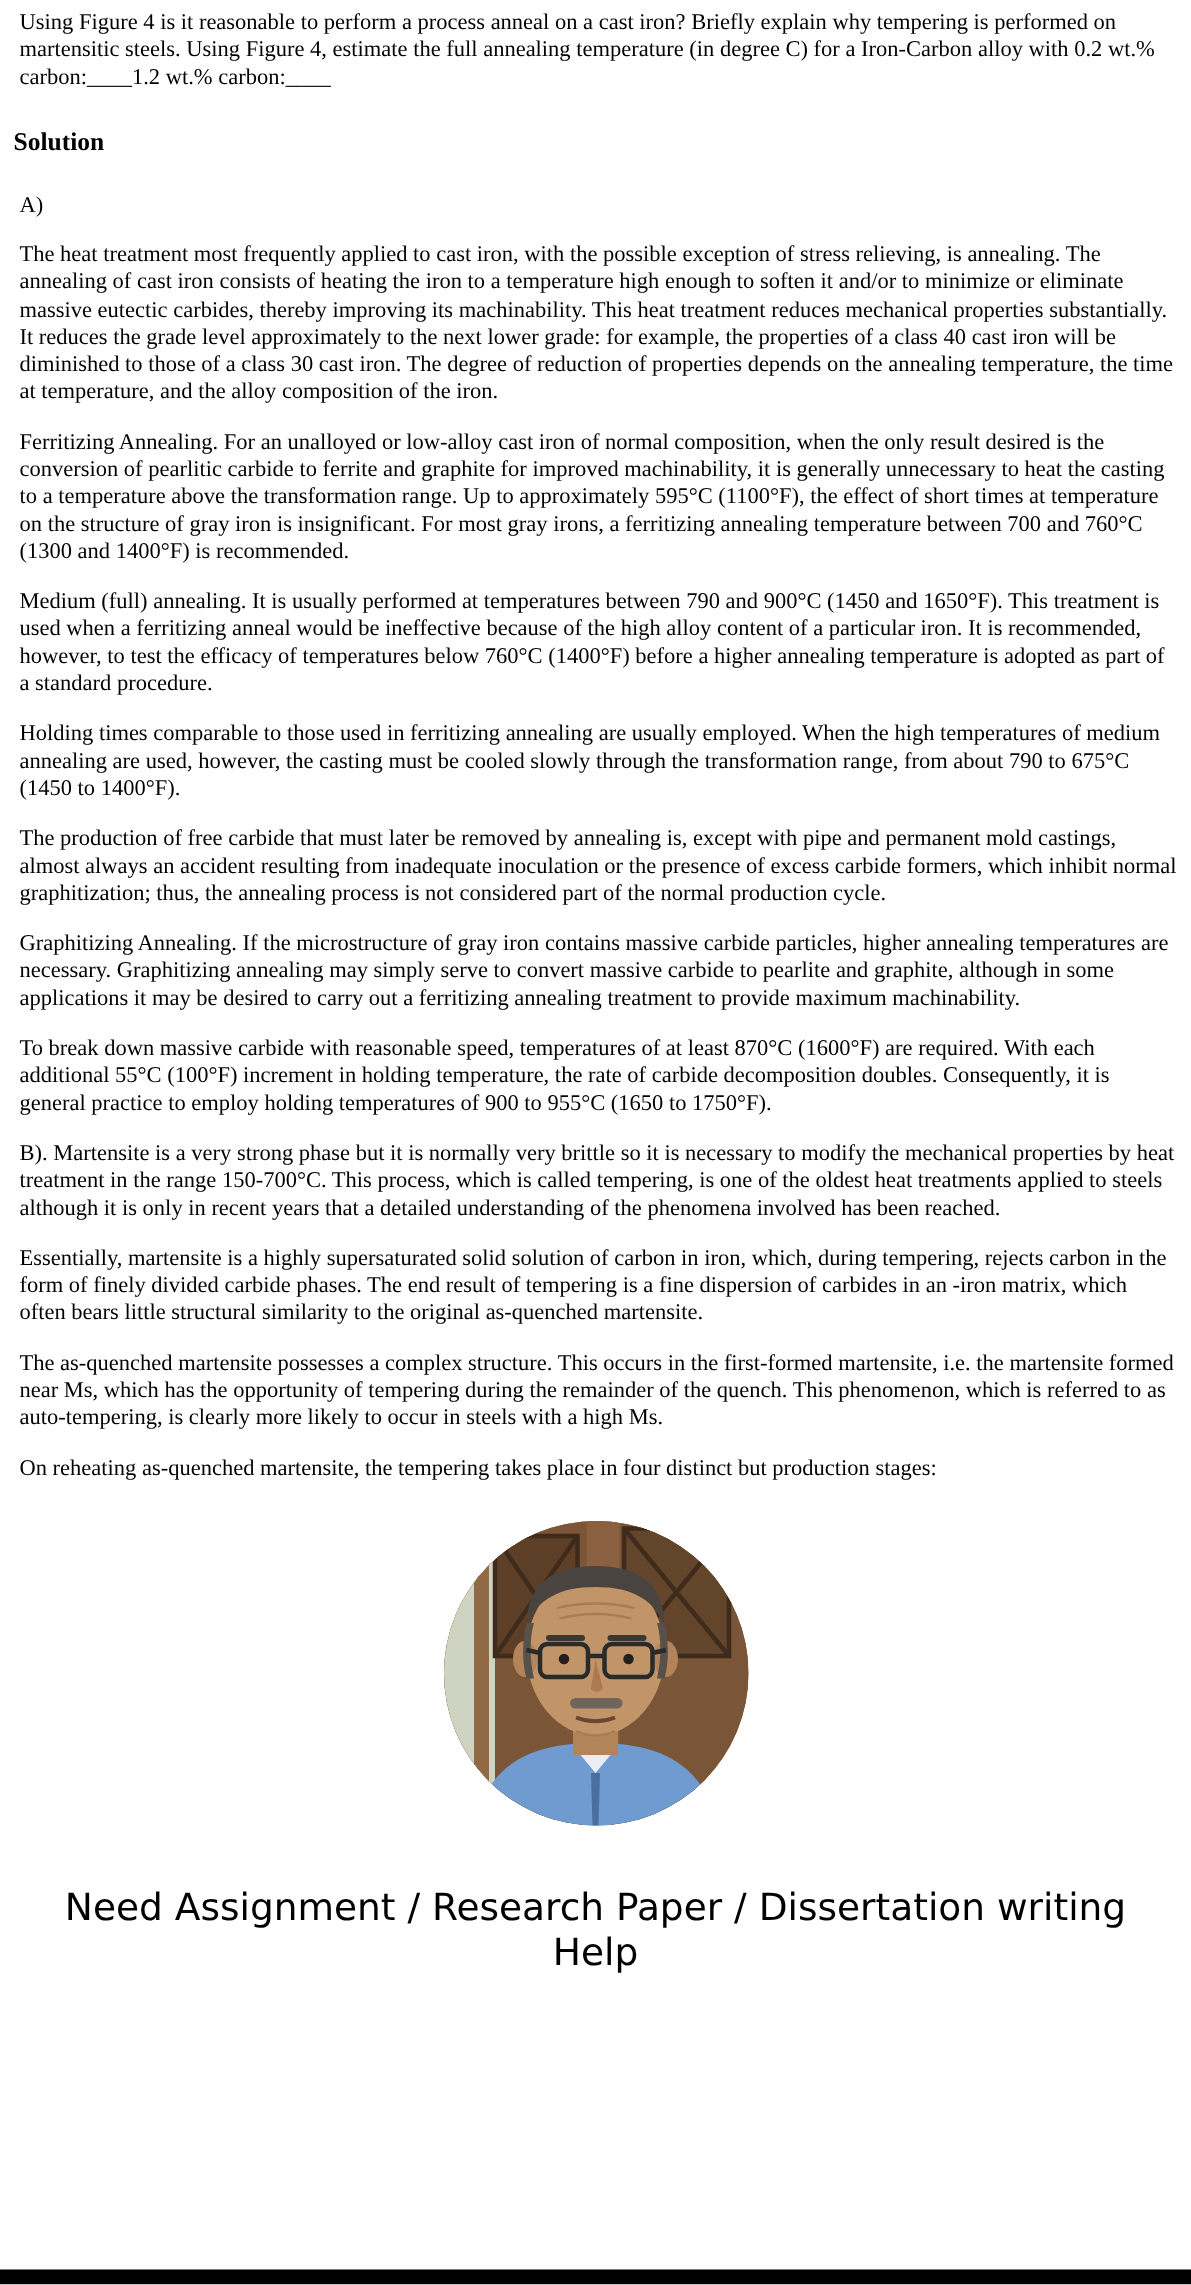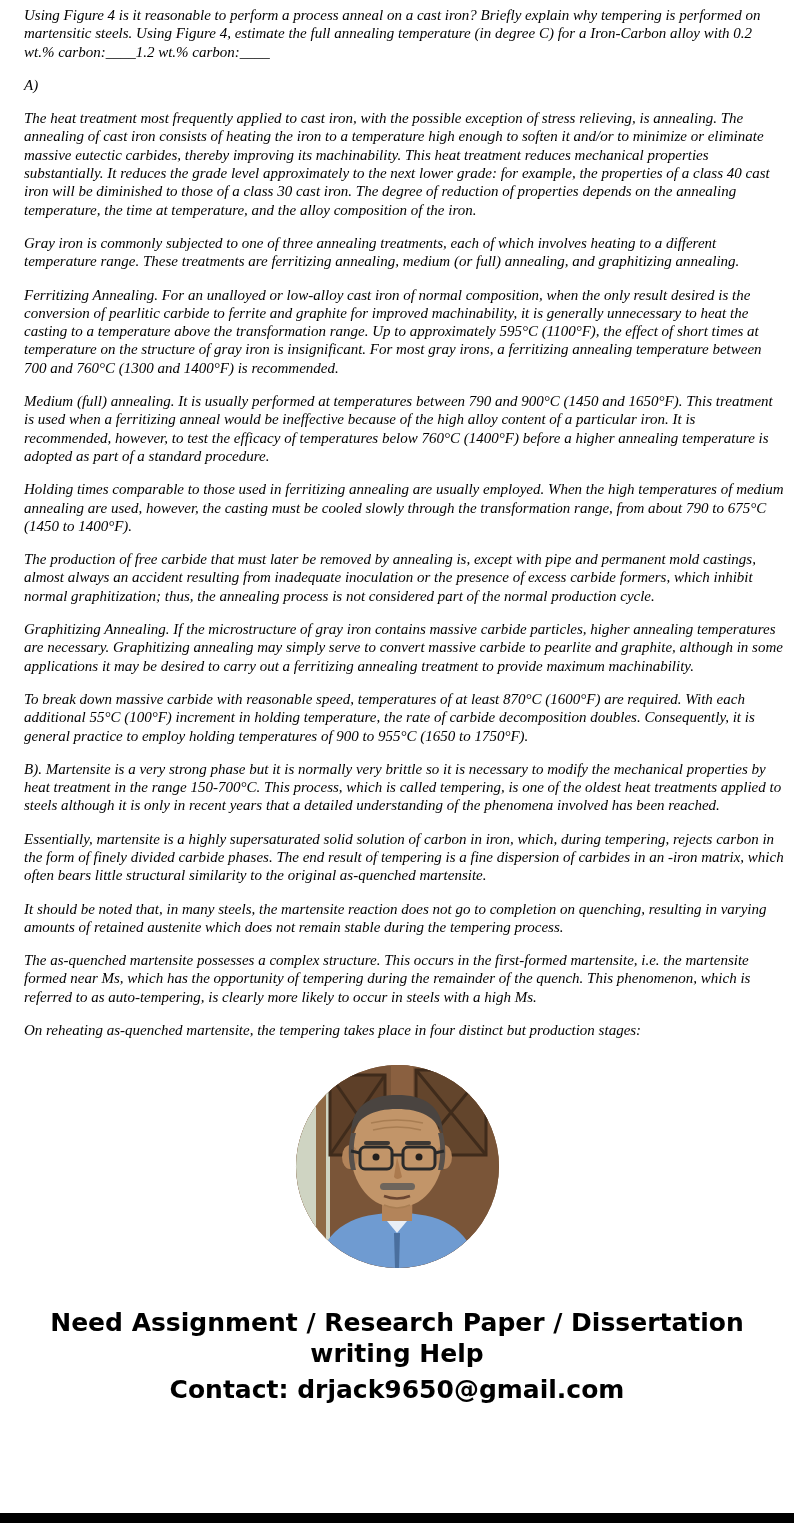--- a/index.html
+++ b/index.html
@@ -14,22 +14,21 @@
     font-family: "Liberation Serif", serif;
     position: relative;
     box-sizing: border-box;
   }
   .doc {
     padding: 6px 9px 0 9px;
     font-size: 15px;
     line-height: 1.22;
   }
   .doc p {
-    margin: 0 0 15px 15px;
-    font-style: italic;
+    margin: 0 0 15px 4px;
   }
   .question {
     margin-bottom: 16px;
   }
   .solution-heading {
     font-size: 17px;
     font-weight: bold;
     margin: 24px 0 22px 0;
     font-family: "Liberation Serif", serif;
   }
@@ -46,21 +45,21 @@
     height: 203px;
     border-radius: 50%;
     overflow: hidden;
     background: #7a5538;
     flex: 0 0 auto;
   }
   .avatar svg { display: block; }
   .footer-help {
     text-align: center;
     font-family: "DejaVu Sans", sans-serif;
-    font-weight: bold;
+    font-weight: normal;
     font-size: 25px;
     line-height: 1.22;
     margin: 10px auto 0 auto;
     max-width: 744px;
   }
   .footer-contact {
     text-align: center;
     font-family: "DejaVu Sans", sans-serif;
     font-weight: bold;
     font-size: 25px;
@@ -77,34 +76,33 @@
     background: #000000;
   }
 </style>
 </head>
 <body>
 
 <div class="doc">
 
   <p class="question">Using Figure 4 is it reasonable to perform a process anneal on a cast iron? Briefly explain why tempering is performed on martensitic steels. Using Figure 4, estimate the full annealing temperature (in degree C) for a Iron-Carbon alloy with 0.2 wt.% carbon:____1.2 wt.% carbon:____</p>
 
+  <div class="solution-heading">Solution</div>
 
   <p class="part-label">A)</p>
 
   <p>The heat treatment most frequently applied to cast iron, with the possible exception of stress relieving, is annealing. The annealing of cast iron consists of heating the iron to a temperature high enough to soften it and/or to minimize or eliminate massive eutectic carbides, thereby improving its machinability. This heat treatment reduces mechanical properties substantially. It reduces the grade level approximately to the next lower grade: for example, the properties of a class 40 cast iron will be diminished to those of a class 30 cast iron. The degree of reduction of properties depends on the annealing temperature, the time at temperature, and the alloy composition of the iron.</p>
-  <p>Gray iron is commonly subjected to one of three annealing treatments, each of which involves heating to a different temperature range. These treatments are ferritizing annealing, medium (or full) annealing, and graphitizing annealing.</p>
   <p>Ferritizing Annealing. For an unalloyed or low-alloy cast iron of normal composition, when the only result desired is the conversion of pearlitic carbide to ferrite and graphite for improved machinability, it is generally unnecessary to heat the casting to a temperature above the transformation range. Up to approximately 595°C (1100°F), the effect of short times at temperature on the structure of gray iron is insignificant. For most gray irons, a ferritizing annealing temperature between 700 and 760°C (1300 and 1400°F) is recommended.</p>
   <p>Medium (full) annealing. It is usually performed at temperatures between 790 and 900°C (1450 and 1650°F). This treatment is used when a ferritizing anneal would be ineffective because of the high alloy content of a particular iron. It is recommended, however, to test the efficacy of temperatures below 760°C (1400°F) before a higher annealing temperature is adopted as part of a standard procedure.</p>
   <p>Holding times comparable to those used in ferritizing annealing are usually employed. When the high temperatures of medium annealing are used, however, the casting must be cooled slowly through the transformation range, from about 790 to 675°C (1450 to 1400°F).</p>
   <p>The production of free carbide that must later be removed by annealing is, except with pipe and permanent mold castings, almost always an accident resulting from inadequate inoculation or the presence of excess carbide formers, which inhibit normal graphitization; thus, the annealing process is not considered part of the normal production cycle.</p>
   <p>Graphitizing Annealing. If the microstructure of gray iron contains massive carbide particles, higher annealing temperatures are necessary. Graphitizing annealing may simply serve to convert massive carbide to pearlite and graphite, although in some applications it may be desired to carry out a ferritizing annealing treatment to provide maximum machinability.</p>
   <p>To break down massive carbide with reasonable speed, temperatures of at least 870°C (1600°F) are required. With each additional 55°C (100°F) increment in holding temperature, the rate of carbide decomposition doubles. Consequently, it is general practice to employ holding temperatures of 900 to 955°C (1650 to 1750°F).</p>
   <p>B). Martensite is a very strong phase but it is normally very brittle so it is necessary to modify the mechanical properties by heat treatment in the range 150-700°C. This process, which is called tempering, is one of the oldest heat treatments applied to steels although it is only in recent years that a detailed understanding of the phenomena involved has been reached.</p>
   <p>Essentially, martensite is a highly supersaturated solid solution of carbon in iron, which, during tempering, rejects carbon in the form of finely divided carbide phases. The end result of tempering is a fine dispersion of carbides in an -iron matrix, which often bears little structural similarity to the original as-quenched martensite.</p>
-  <p>It should be noted that, in many steels, the martensite reaction does not go to completion on quenching, resulting in varying amounts of retained austenite which does not remain stable during the tempering process.</p>
   <p>The as-quenched martensite possesses a complex structure. This occurs in the first-formed martensite, i.e. the martensite formed near Ms, which has the opportunity of tempering during the remainder of the quench. This phenomenon, which is referred to as auto-tempering, is clearly more likely to occur in steels with a high Ms.</p>
   <p>On reheating as-quenched martensite, the tempering takes place in four distinct but production stages:</p>
 
   <div class="avatar-wrap">
     <div class="avatar">
       <svg width="203" height="203" viewBox="0 0 203 203" xmlns="http://www.w3.org/2000/svg">
 
         <rect x="0" y="0" width="203" height="203" fill="#7a5538"></rect>
         <rect x="0" y="0" width="34" height="203" fill="#cfd4c2"></rect>
         <rect x="20" y="0" width="10" height="203" fill="#8f6a45"></rect>
@@ -150,17 +148,16 @@
         <rect x="84" y="118" width="35" height="7" rx="3.5" fill="#6e655c"></rect>
 
         <path d="M88 131 Q101 136 114 131" stroke="#6b4631" stroke-width="2.5" fill="none"></path>
 
         <path d="M88 140 Q101 146 114 140" stroke="#a87d52" stroke-width="1.5" fill="none"></path>
       </svg>
     </div>
   </div>
 
   <div class="footer-help">Need Assignment / Research Paper / Dissertation writing Help</div>
-  <div class="footer-contact">Contact: drjack9650@gmail.com</div>
 
 </div>
 
 <div class="bottom-bar"></div>
 
 </body></html>

